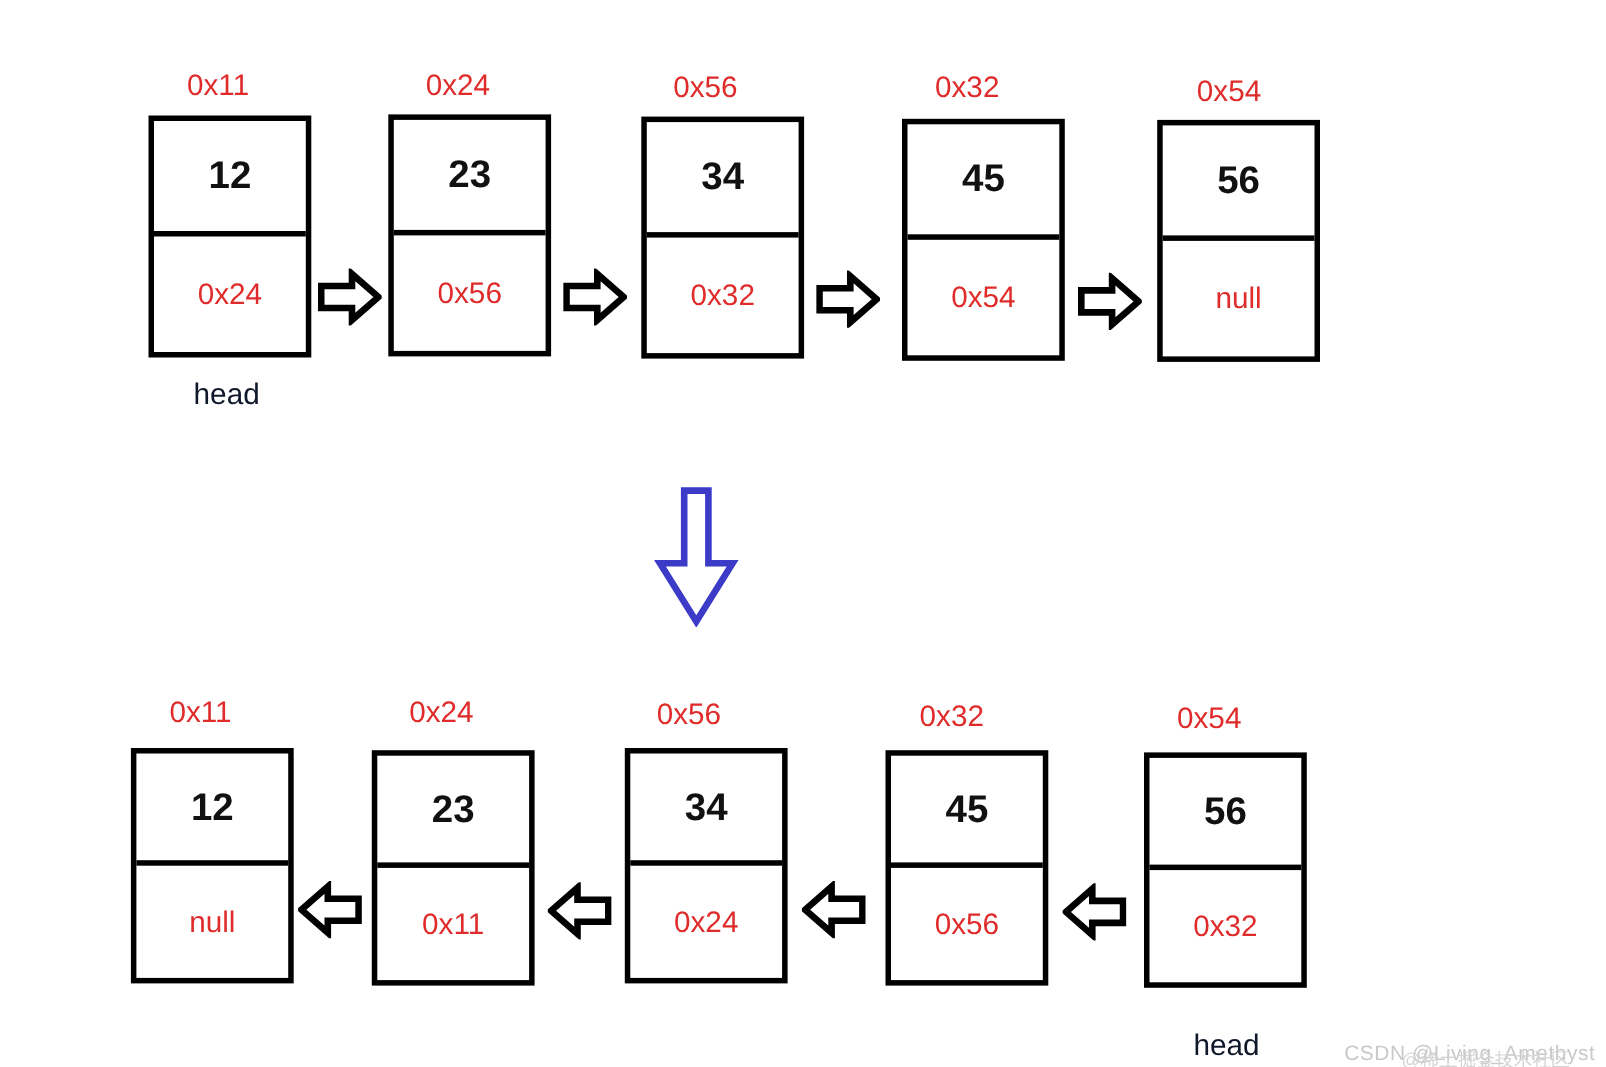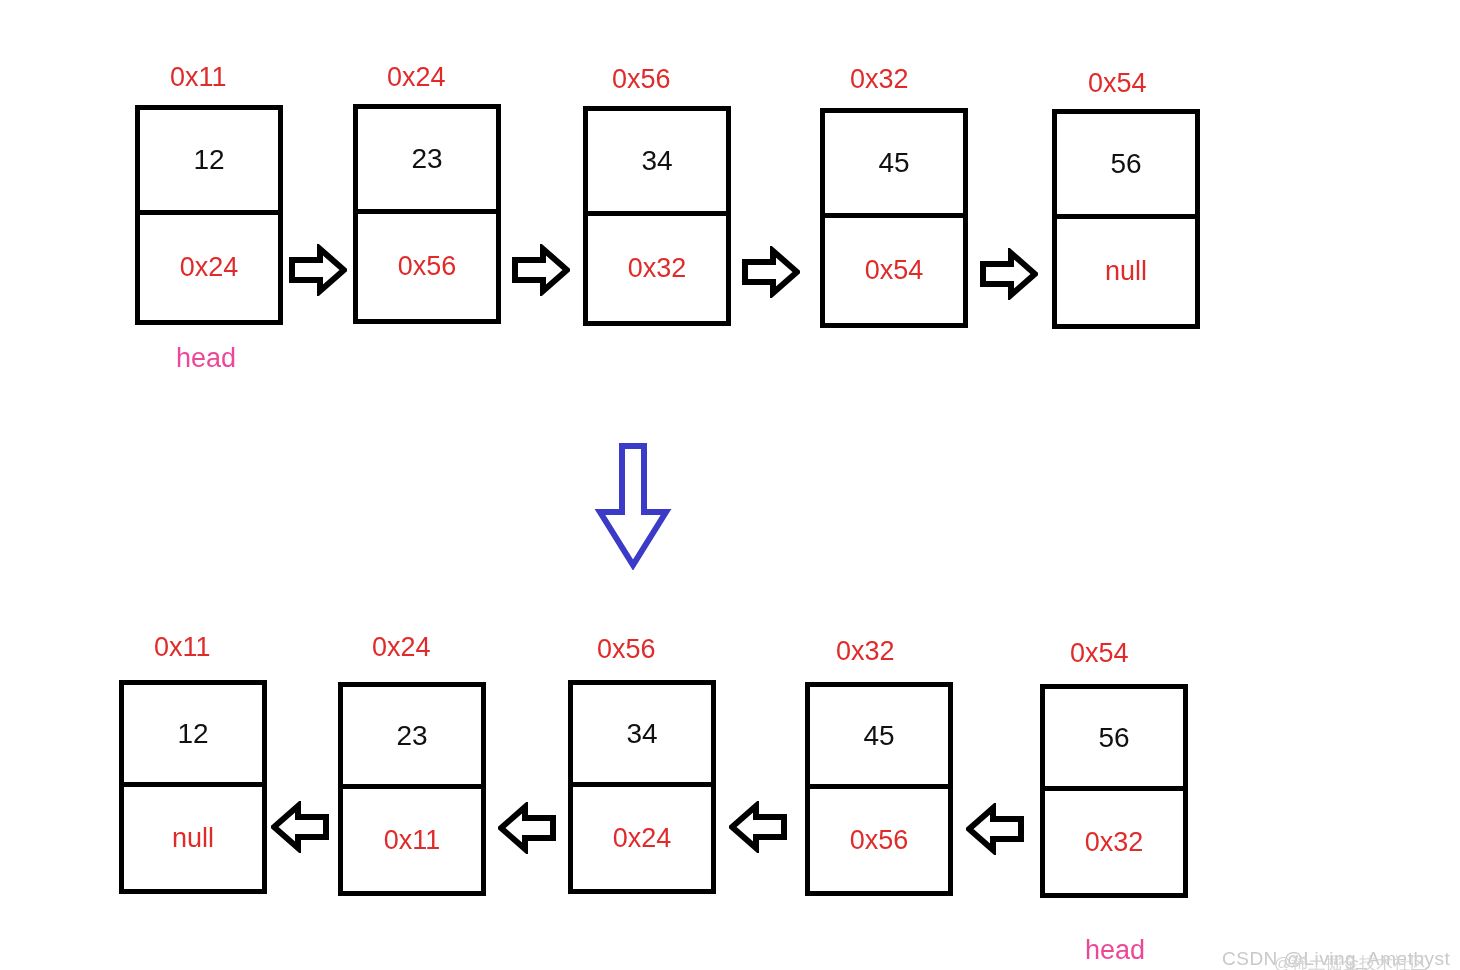--- a/index.html
+++ b/index.html
@@ -31,38 +31,39 @@
     box-sizing: border-box;
     width: 100%;
     display: flex;
     align-items: center;
     justify-content: center;
   }
   .node .cell-data {
     height: 50%;
     border-bottom: 5px solid #000000;
     color: #111111;
-    font-size: 28px;
+    font-size: 35px;
+    font-weight: bold;
   }
   .node .cell-next {
     height: 50%;
     color: #e02b2b;
     font-size: 27px;
   }
   
   .addr {
     position: absolute;
     color: #e02b2b;
     font-size: 27px;
     white-space: nowrap;
   }
   
   .head-label {
     position: absolute;
-    color: #ec4899;
+    color: #0f172a;
     font-size: 27px;
     white-space: nowrap;
   }
   
   .arrow {
     position: absolute;
   }
   .arrow svg { display: block; }
   
   .big-arrow {

